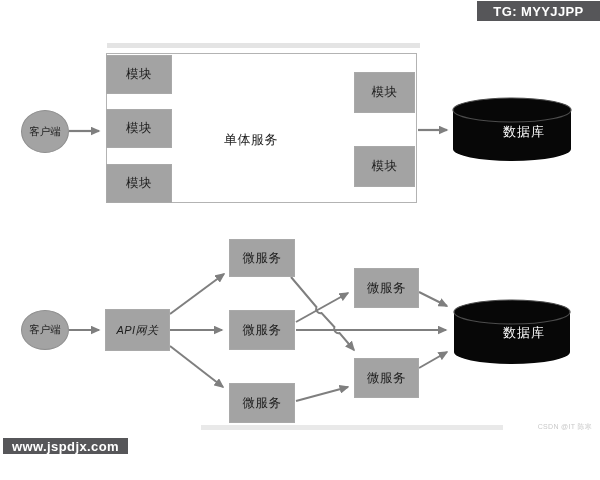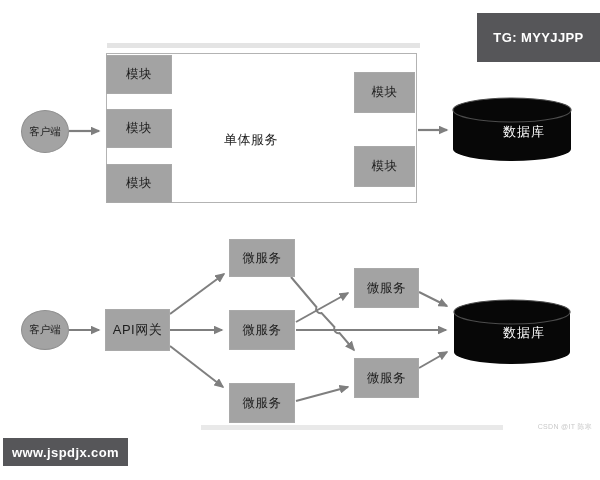--- a/index.html
+++ b/index.html
@@ -101,21 +101,21 @@
 
   <div class="cyl-label" style="left:453px; top:124px; width:118px; height:16px;">
     <span>数据库</span>
   </div>
 
   <div class="node ellipse" style="left:21px; top:310px; width:48px; height:40px;">
     <span>客户端</span>
   </div>
 
   <div class="node" style="left:105px; top:309px; width:65px; height:42px;">
-    <span style="font-size:13px;">API网关</span>
+    <span style="font-size:11px;font-style:italic;">API网关</span>
   </div>
 
   <div class="node" style="left:229px; top:239px; width:66px; height:38px;">
     <span>微服务</span>
   </div>
   <div class="node" style="left:229px; top:310px; width:66px; height:40px;">
     <span>微服务</span>
   </div>
   <div class="node" style="left:229px; top:383px; width:66px; height:40px;">
     <span>微服务</span>
@@ -124,25 +124,25 @@
     <span>微服务</span>
   </div>
   <div class="node" style="left:354px; top:358px; width:65px; height:40px;">
     <span>微服务</span>
   </div>
 
   <div class="cyl-label" style="left:454px; top:325px; width:116px; height:16px;">
     <span>数据库</span>
   </div>
 
-  <div class="badge" style="left:477px; top:13px; width:123px; height:49px;">
+  <div class="badge" style="left:477px; top:1px; width:123px; height:20px;">
     <span>TG: MYYJJPP</span>
   </div>
 
-  <div class="badge" style="left:3px; top:438px; width:125px; height:28px;">
+  <div class="badge" style="left:3px; top:438px; width:125px; height:16px;">
     <span>www.jspdjx.com</span>
   </div>
 
   <div class="watermark">
     <span>CSDN @IT 陈寒</span>
   </div>
 
 </div>
 
 </body></html>

